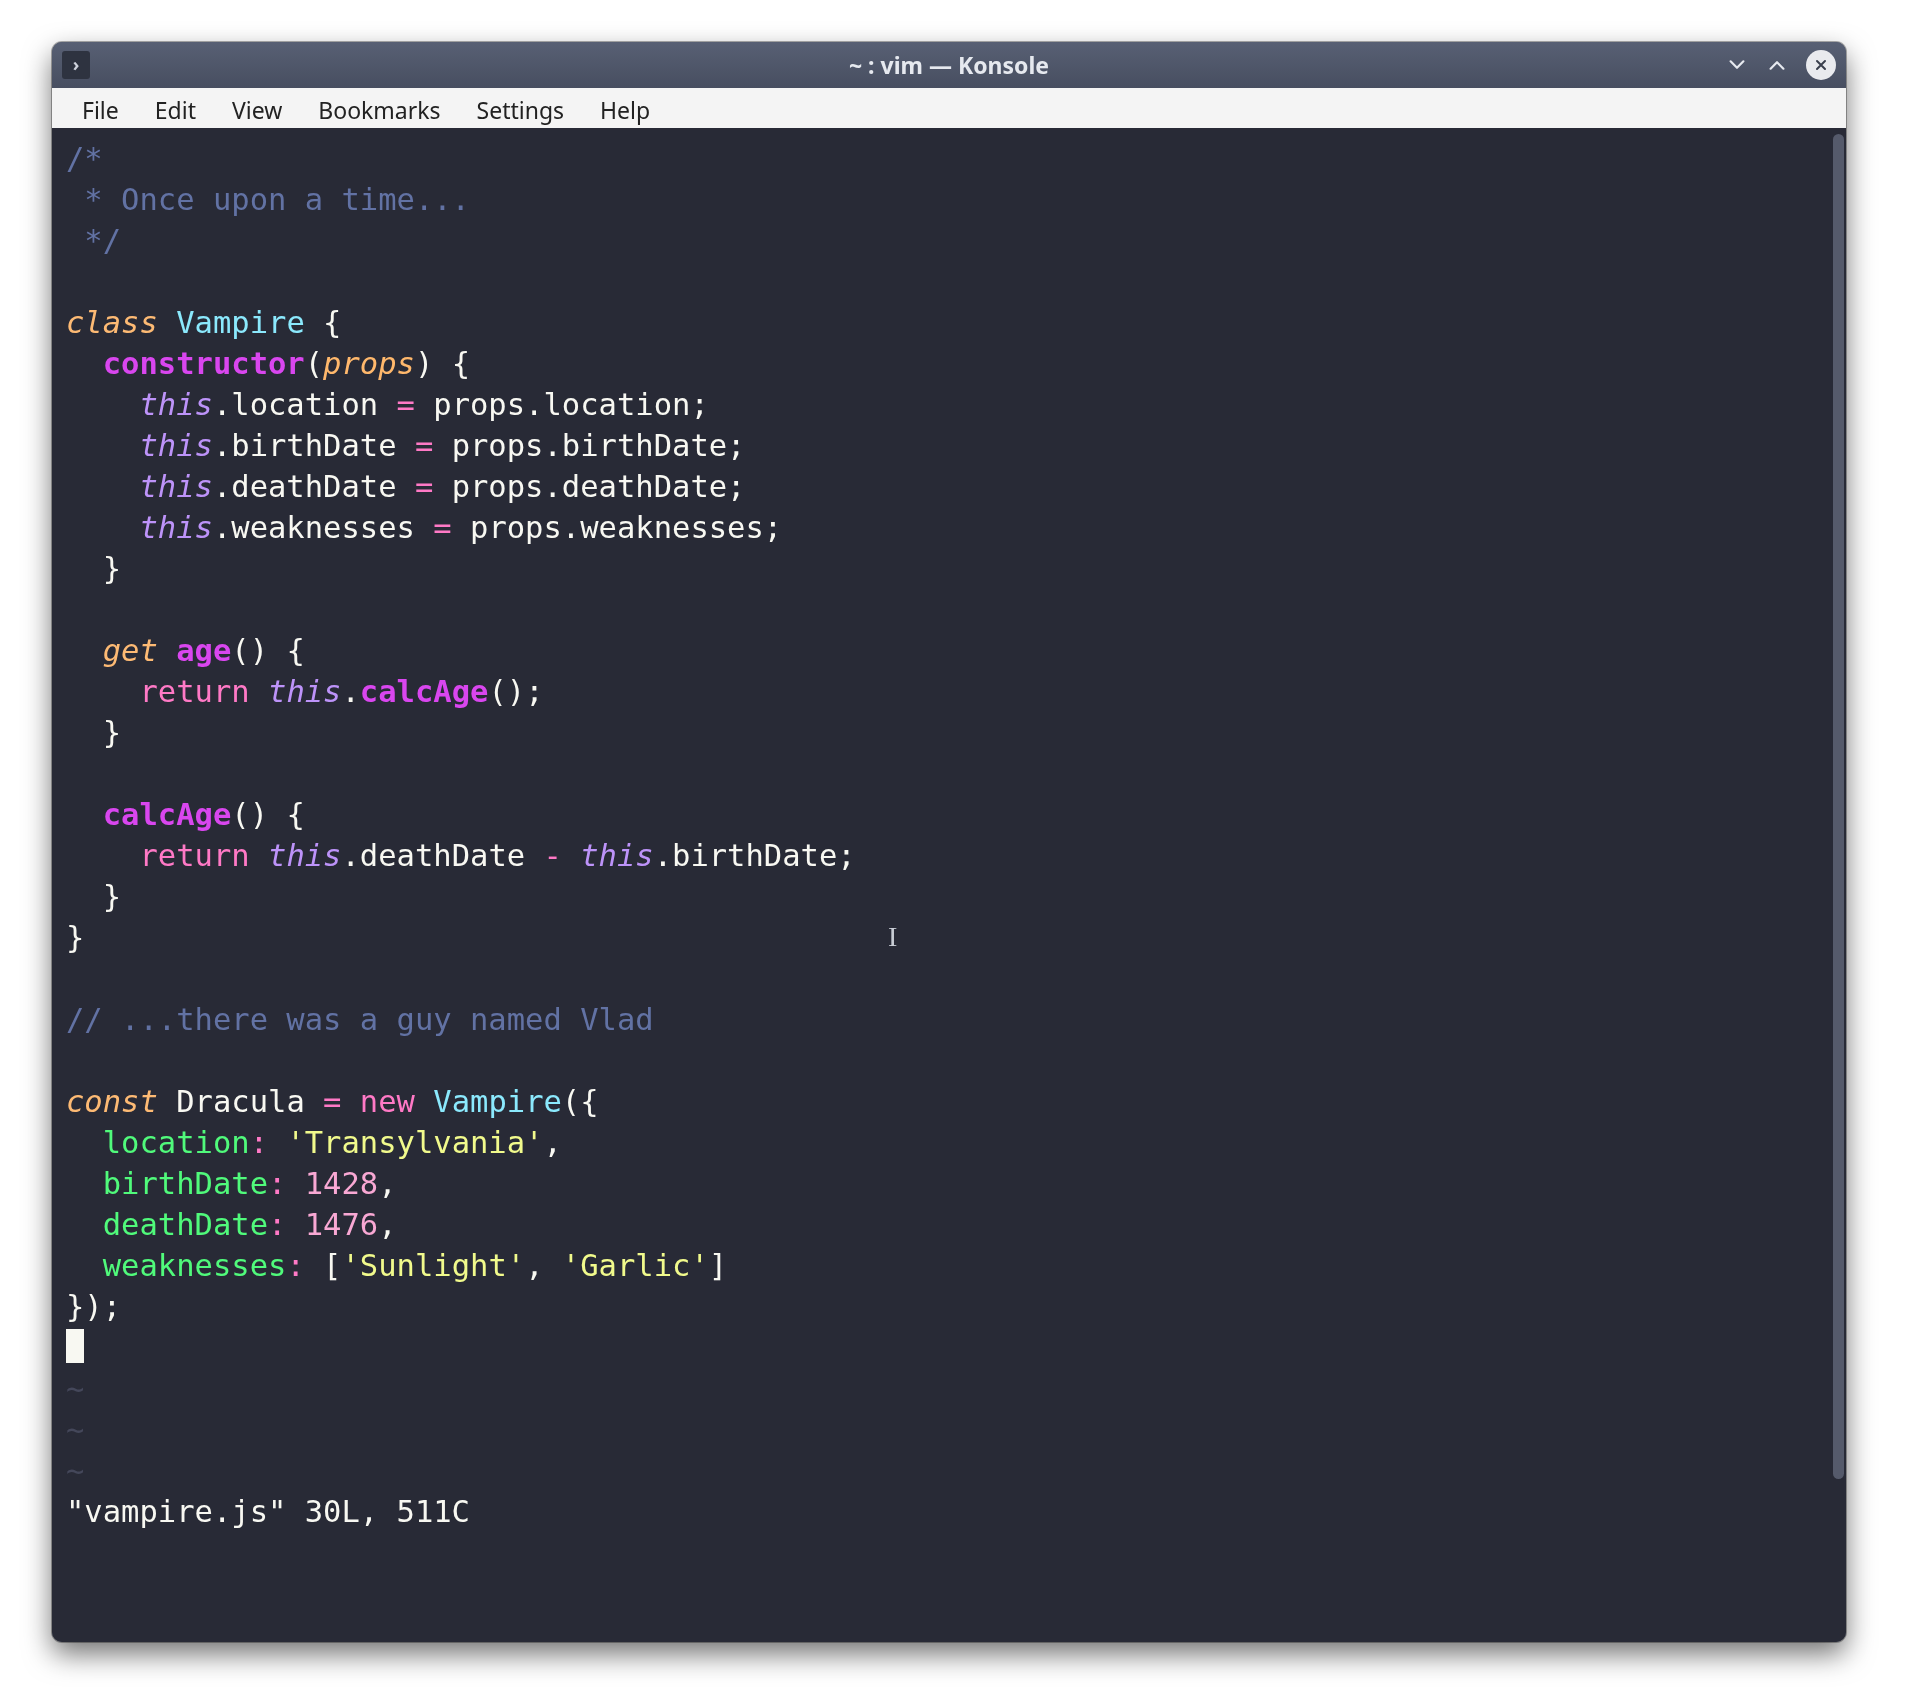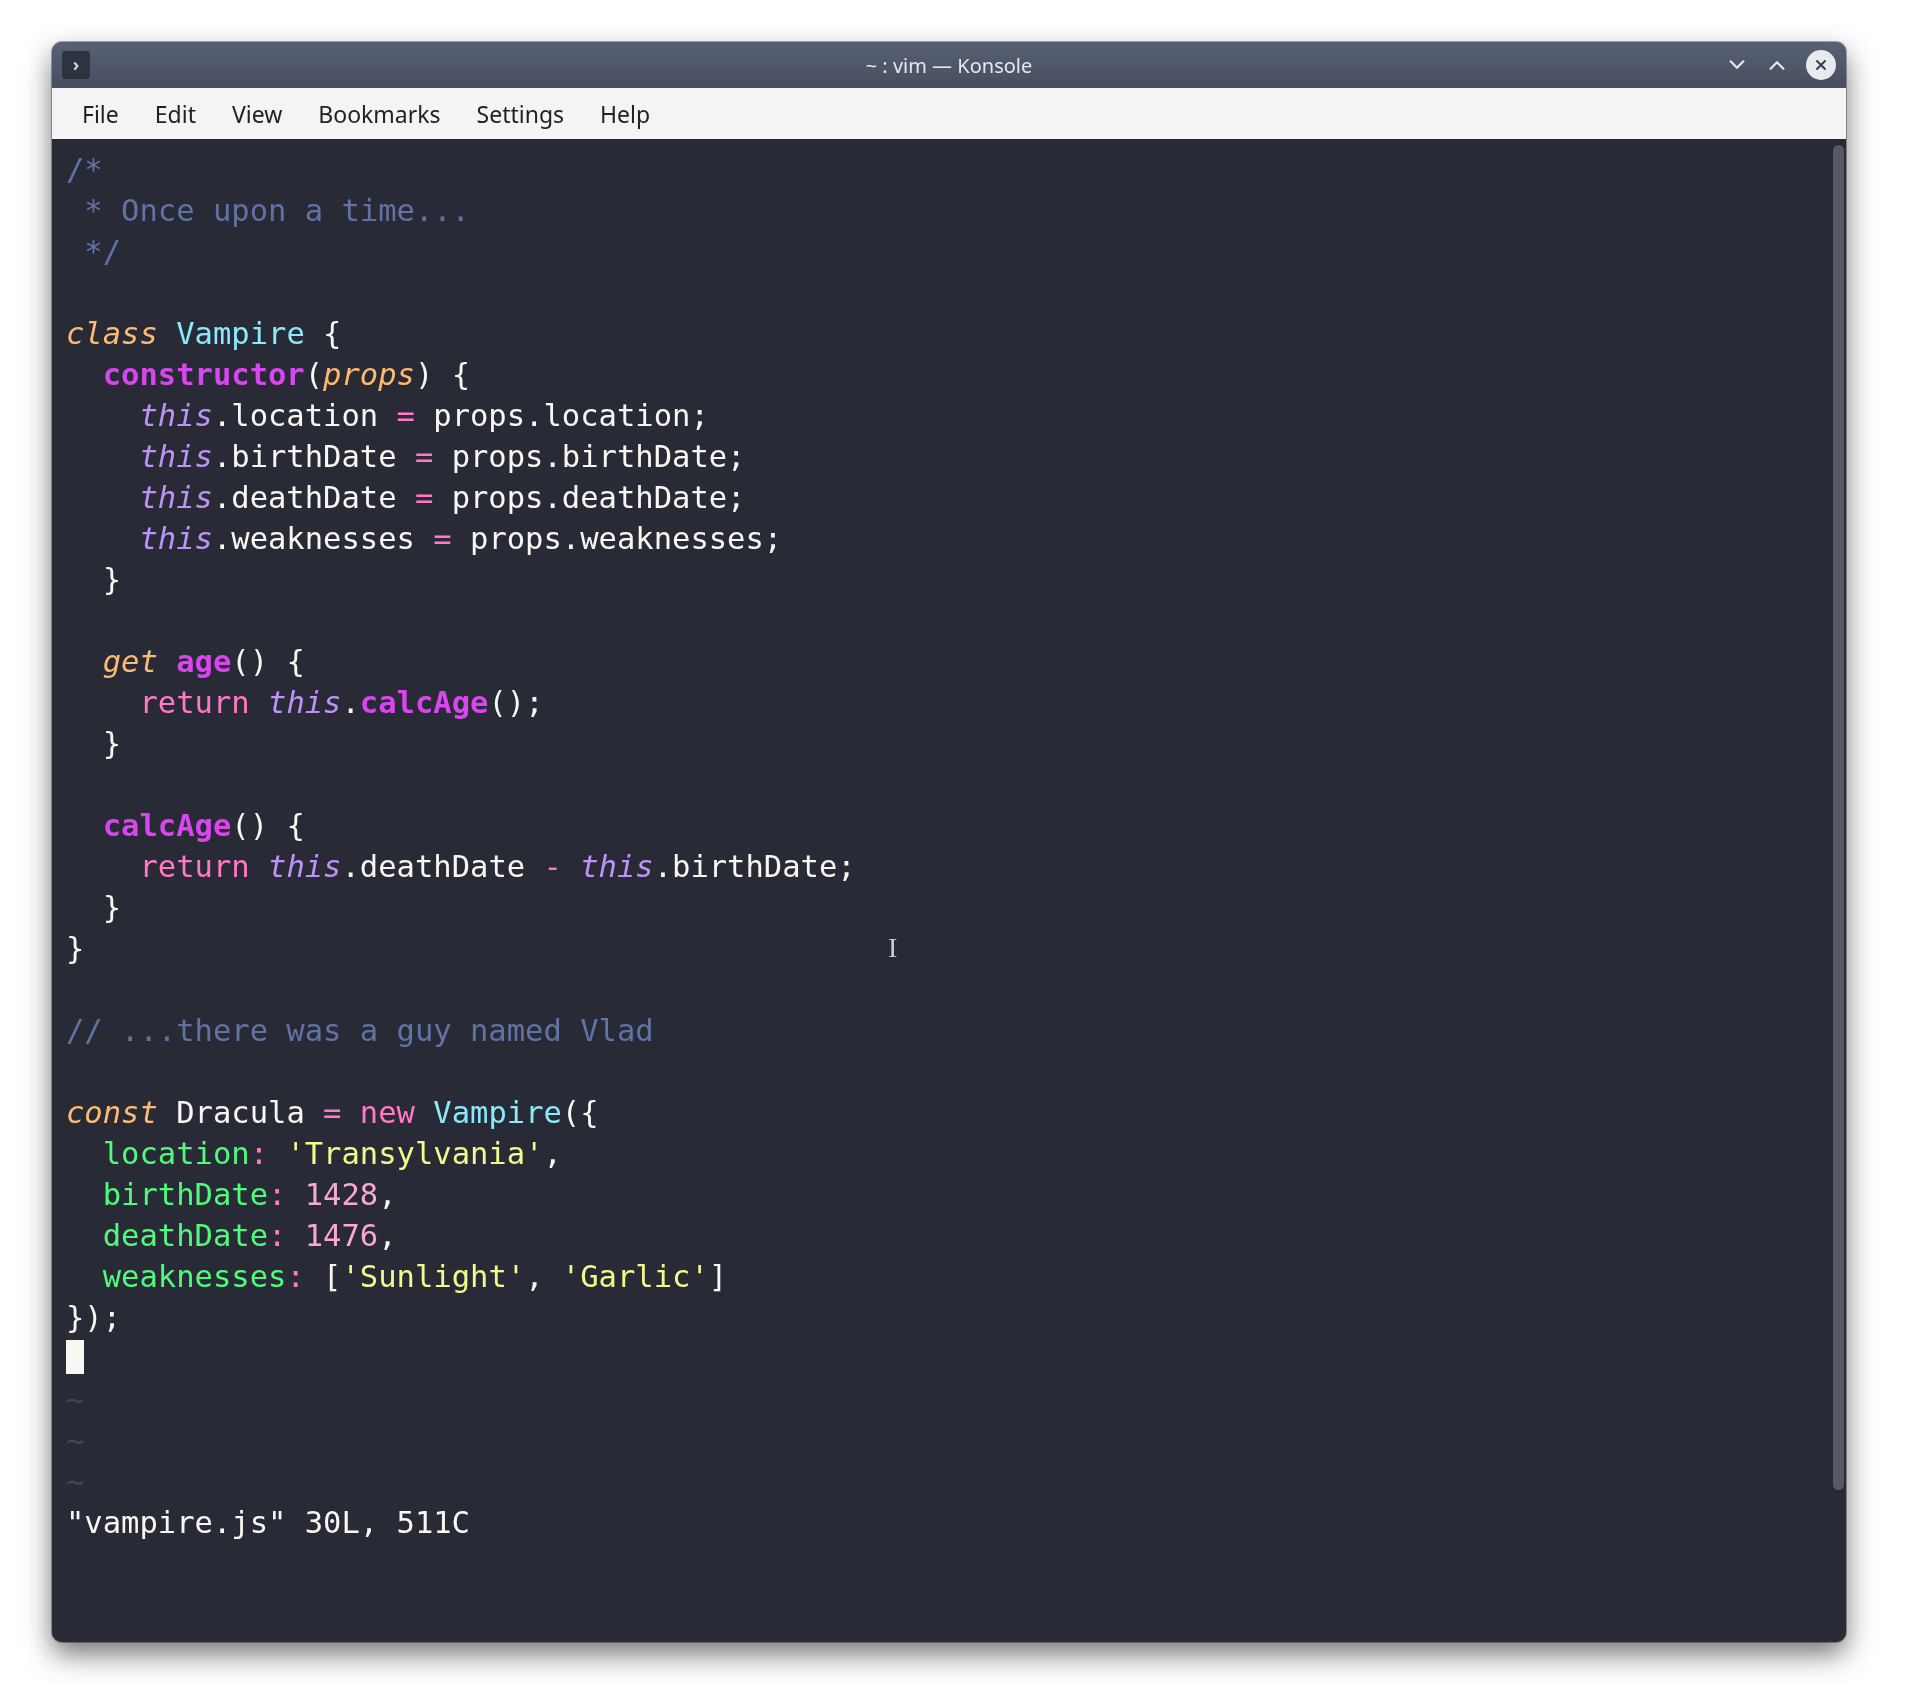--- a/index.html
+++ b/index.html
@@ -46,22 +46,23 @@
     font-size: 18px;
     line-height: 1;
     font-weight: bold;
     transform: translateY(-1px);
   }
   .titlebar .title {
     position: absolute;
     left: 0; right: 0;
     text-align: center;
     color: #e6e9ef;
-    font-size: 20px;
+    font-size: 23px;
     pointer-events: none;
+    font-weight: bold;
   }
   .titlebar .controls {
     margin-left: auto;
     display: flex;
     align-items: center;
     gap: 18px;
   }
   .titlebar .controls .ctrl {
     color: #e6e9ef;
     font-size: 22px;
@@ -74,24 +75,24 @@
     background: #e9eaee;
     border-radius: 50%;
     display: flex;
     align-items: center;
     justify-content: center;
   }
   .titlebar .controls .close-btn svg { width: 16px; height: 16px; }
   .titlebar .controls svg.chev { width: 22px; height: 22px; }
   
   .menubar {
-    height: 51px;
+    height: 40px;
     background: #f4f4f4;
     display: flex;
-    align-items: center;
+    align-items: flex-start;
     padding: 0 12px;
     gap: 0;
   }
   .menubar .menu-item {
     padding: 6px 18px;
     color: #222;
     font-size: 23px;
     cursor: pointer;
     border-radius: 4px;
   }

